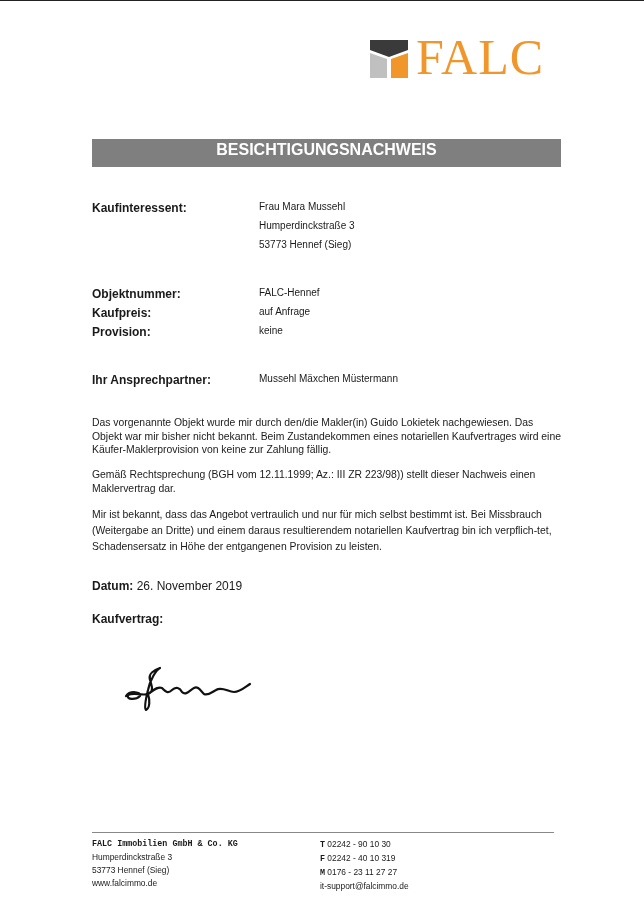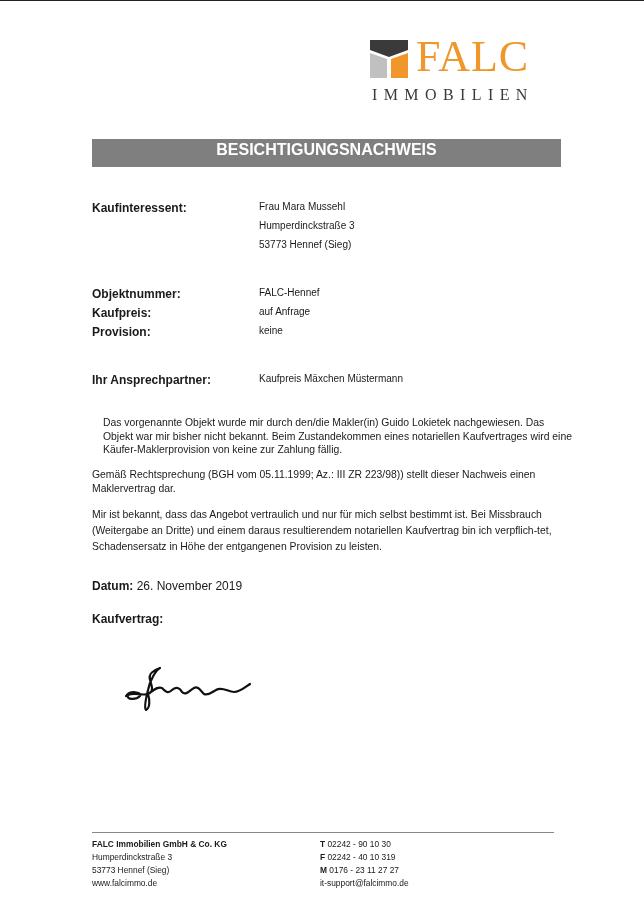--- a/index.html
+++ b/index.html
@@ -5,77 +5,76 @@
   html, body { margin:0; padding:0; }
   body {
     width:644px; height:912px; background:#ffffff; position:relative; overflow:hidden;
     font-family:"Liberation Sans", sans-serif; color:#1a1a1a;
   }
   .topline { position:absolute; left:0; top:0; width:644px; height:1px; background:#222; }
   .logo { position:absolute; left:370px; top:38px; width:190px; height:70px; }
   .logo-mark { position:absolute; left:0; top:2px; width:38px; height:38px; }
   .logo-falc {
     position:absolute; left:46px; top:-6px; font-family:"Liberation Serif", serif;
-    font-size:44px; color:#f0962a; letter-spacing:1px; line-height:50px;
+    font-size:50px; color:#f0962a; letter-spacing:1px; line-height:50px;
   }
   .logo-immo {
     position:absolute; left:2px; top:48px; font-family:"Liberation Serif", serif;
     font-size:16px; color:#3a3a3a; letter-spacing:6.4px; line-height:18px;
   }
   .title-bar {
     position:absolute; left:92px; top:139px; width:469px; height:28px; background:#7f7f7f;
     color:#fff; font-weight:bold; font-size:16px; text-align:center; line-height:22px;
   }
   .label { position:absolute; left:92px; font-weight:bold; font-size:12px; }
   .value { position:absolute; left:259px; font-size:10px; }
   .para { position:absolute; left:92px; width:470px; font-size:10.4px; line-height:13.5px; }
   .datum { position:absolute; left:92px; top:579px; font-size:12px; }
   .datum b { font-weight:bold; }
   .sig-label { position:absolute; left:92px; top:612px; font-size:12px; font-weight:bold; }
   .signature { position:absolute; left:120px; top:660px; width:140px; height:55px; }
   .footer-line { position:absolute; left:92px; top:832px; width:462px; height:1px; background:#888; }
   .footer-col { position:absolute; top:838px; font-size:8.4px; line-height:13px; color:#1a1a1a; }
-  .footer-col .bold { font-weight:bold; }
+  .footer-col .bold { font-weight:bold;font-family:Liberation Mono, monospace; }
   .fc-left { left:92px; }
   .fc-right { left:320px; }
 </style>
 </head>
 <body>
 
 <div class="topline"></div>
 
 <div class="logo">
   <svg class="logo-mark" viewBox="0 0 38 38">
     <polygon points="0,0 38,0 38,10 19,17 0,10" fill="#3a3a3a"></polygon>
     <polygon points="0,13 17,19 17,38 0,38" fill="#c0c0c0"></polygon>
     <polygon points="21,19 38,13 38,38 21,38" fill="#f0962a"></polygon>
   </svg>
   <div class="logo-falc">FALC</div>
-  <div class="logo-immo">IMMOBILIEN</div>
 </div>
 
 <div class="title-bar">BESICHTIGUNGSNACHWEIS</div>
 
 <div class="label" style="top:201px;">Kaufinteressent:</div>
 <div class="value" style="top:201px;">Frau Mara Mussehl</div>
 <div class="value" style="top:220px;">Humperdinckstraße 3</div>
 <div class="value" style="top:239px;">53773 Hennef (Sieg)</div>
 
 <div class="label" style="top:287px;">Objektnummer:</div>
 <div class="value" style="top:287px;">FALC-Hennef</div>
 <div class="label" style="top:306px;">Kaufpreis:</div>
 <div class="value" style="top:306px;">auf Anfrage</div>
 <div class="label" style="top:325px;">Provision:</div>
 <div class="value" style="top:325px;">keine</div>
 
 <div class="label" style="top:373px;">Ihr Ansprechpartner:</div>
-<div class="value" style="top:373px;">Kaufpreis Mäxchen Müstermann</div>
+<div class="value" style="top:373px;">Mussehl Mäxchen Müstermann</div>
 
-<div class="para" style="top:416px;margin-left:11px;">Das vorgenannte Objekt wurde mir durch den/die Makler(in) Guido Lokietek nachgewiesen. Das Objekt war mir bisher nicht bekannt. Beim Zustandekommen eines notariellen Kaufvertrages wird eine Käufer-Maklerprovision von keine zur Zahlung fällig.</div>
-<div class="para" style="top:468px;">Gemäß Rechtsprechung (BGH vom 05.11.1999; Az.: III ZR 223/98)) stellt dieser Nachweis einen Maklervertrag dar.</div>
+<div class="para" style="top:416px;">Das vorgenannte Objekt wurde mir durch den/die Makler(in) Guido Lokietek nachgewiesen. Das Objekt war mir bisher nicht bekannt. Beim Zustandekommen eines notariellen Kaufvertrages wird eine Käufer-Maklerprovision von keine zur Zahlung fällig.</div>
+<div class="para" style="top:468px;">Gemäß Rechtsprechung (BGH vom 12.11.1999; Az.: III ZR 223/98)) stellt dieser Nachweis einen Maklervertrag dar.</div>
 <div class="para" style="top:507px; line-height:16px;">Mir ist bekannt, dass das Angebot vertraulich und nur für mich selbst bestimmt ist. Bei Missbrauch (Weitergabe an Dritte) und einem daraus resultierendem notariellen Kaufvertrag bin ich verpflich-tet, Schadensersatz in Höhe der entgangenen Provision zu leisten.</div>
 
 <div class="datum">
   <b>Datum:</b>
   <span>26. November 2019</span>
 </div>
 
 <div class="sig-label">Kaufvertrag:</div>
 
 <svg class="signature" viewBox="0 0 140 55">

